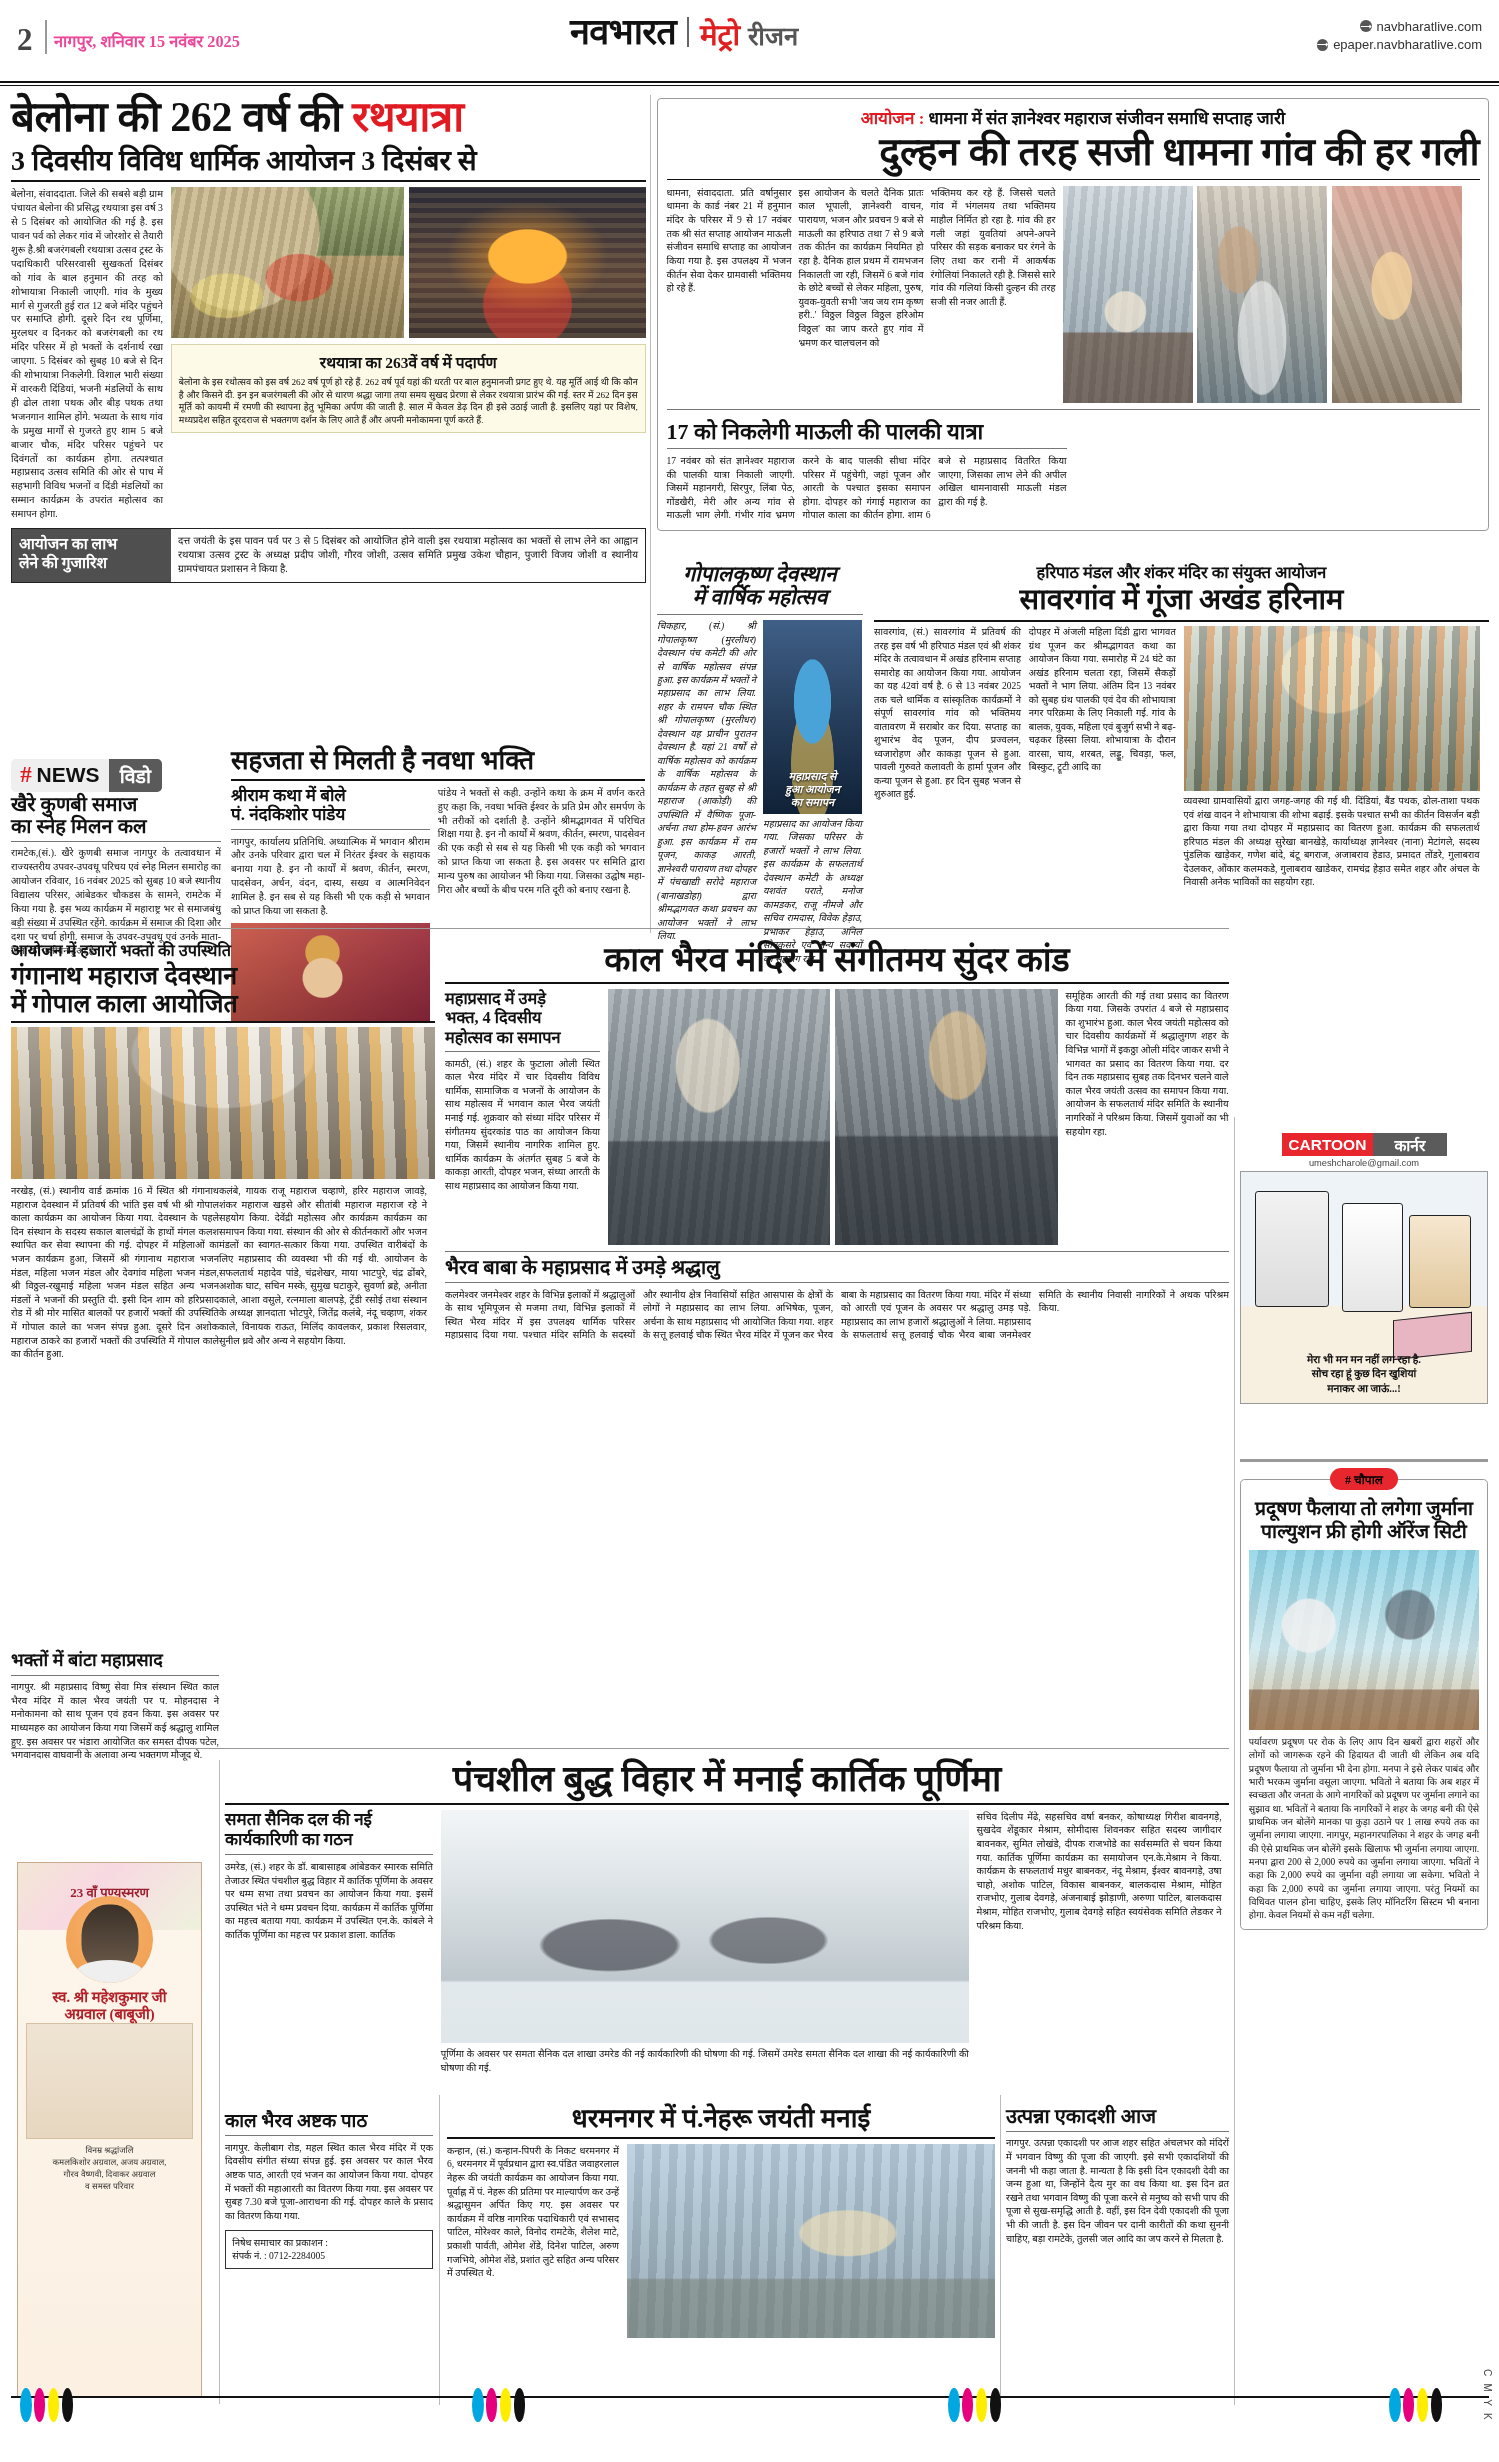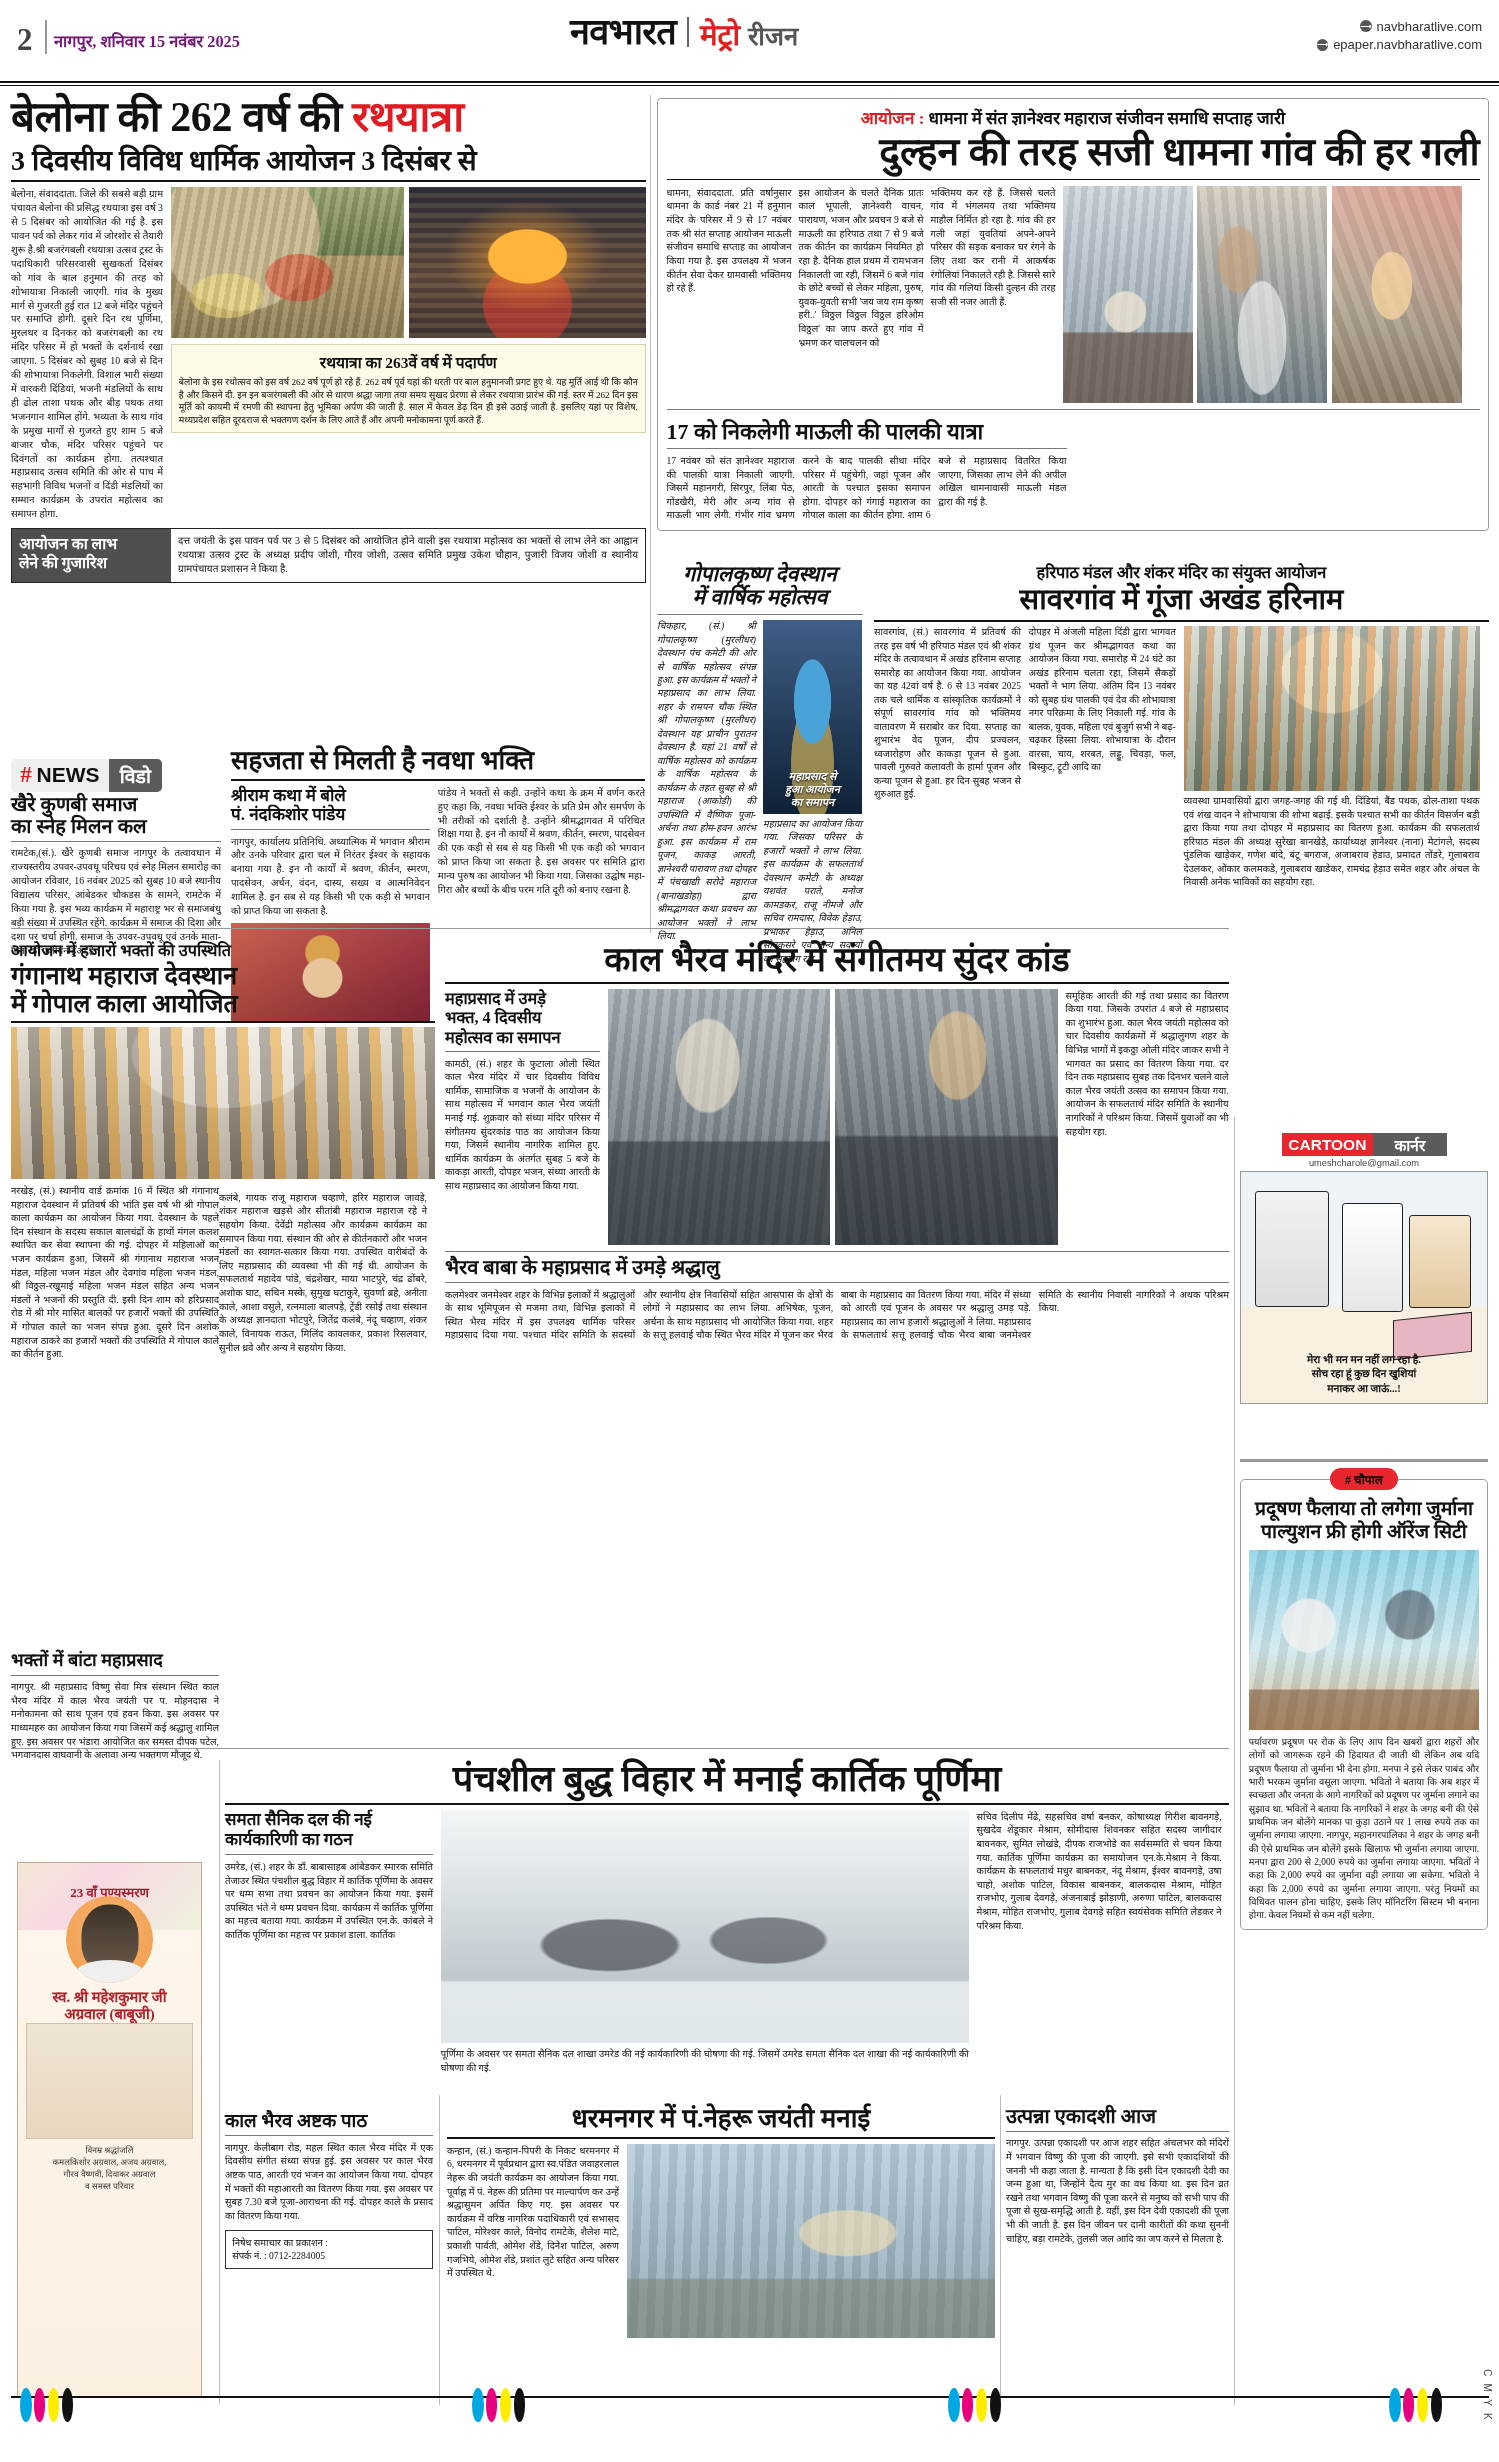--- a/index.html
+++ b/index.html
@@ -20,21 +20,21 @@
   }
   .thin { height:0.8px; background:#777; }
   .thick { height:2.3px; background:#111; }
   .col-rule { position:absolute; width:0.8px; background:#bbb; top:0; bottom:0; }
 
   
   .masthead { position:absolute; left:0; top:0; width:1499px; height:84px; }
   .pg-no { position:absolute; left:17px; top:22px; font-size:31px; font-weight:700; color:#444;
            font-family:"Liberation Serif",serif; }
   .pg-div { position:absolute; left:45px; top:20px; width:1.6px; height:34px; background:#999; }
-  .pg-place { position:absolute; left:54px; top:29.5px; font-size:16.3px; font-weight:700; color:#701a75; }
+  .pg-place { position:absolute; left:54px; top:29.5px; font-size:16.3px; font-weight:700; color:#ec4899; }
   .logo-wrap { position:absolute; left:570px; top:14px; display:flex; align-items:flex-end; gap:7.8px; }
   .logo-nav { font-size:36px; font-weight:800; letter-spacing:-0.8px; color:#111; line-height:1; }
   .logo-bar { width:2.3px; height:29.5px; background:#666; margin:0 3.1px 3.1px 3.1px; }
   .logo-metro { font-size:29.5px; font-weight:800; color:#e02020; line-height:1; }
   .logo-reg { font-size:25.6px; font-weight:700; color:#555; line-height:1; }
   .site-links { position:absolute; right:17px; top:18.6px; text-align:right;
                 font-family:"Liberation Sans",sans-serif; font-size:13px; color:#333; }
   .site-links div { display:flex; align-items:center; justify-content:flex-end; gap:4.7px; margin-bottom:3.9px;}
   .glink { width:11.6px;height:11.6px;border-radius:50%;background:#555;color:#fff;font-size:7.8px;
            display:inline-flex;align-items:center;justify-content:center;font-weight:700;}
@@ -338,21 +338,21 @@
   <div class="blk" style="left:11px; top:941px; width:424px;">
     <div class="kick" style="font-size:16.3px;">आयोजन में हजारों भक्तों की उपस्थिति</div>
     <h3 style="font-size:25px;white-space:pre-line;margin-top:1.6px;">गंगानाथ महाराज देवस्थान
 में गोपाल काला आयोजित</h3>
     <div class="sub-rule"></div>
     <div class="photo" style="width:424px;height:152px;background:linear-gradient(#d9d2c4,#8e8574);">
       <div class="ph-inner" style="background:
         repeating-linear-gradient(88deg, rgba(240,170,60,.55) 0 11px, rgba(255,250,240,.35) 11px 22px, rgba(60,50,40,.30) 22px 33px),
         radial-gradient(ellipse at 50% 18%, rgba(255,255,255,.45) 0 30%, transparent 31%);"></div>
     </div>
-    <div style="display:flex;gap:0;margin-top:4.7px;align-items:center;">
+    <div style="display:flex;gap:0;margin-top:4.7px;">
       <div style="width:208px;">
         <p class="body-txt" style="font-size:9.6px">नरखेड़, (सं.) स्थानीय वार्ड क्रमांक 16 में स्थित श्री गंगानाथ महाराज देवस्थान में प्रतिवर्ष की भांति इस वर्ष भी श्री गोपाल काला कार्यक्रम का आयोजन किया गया. देवस्थान के पहले दिन संस्थान के सदस्य सकाल बालचंद्रों के हाथों मंगल कलश स्थापित कर सेवा स्थापना की गई. दोपहर में महिलाओं का भजन कार्यक्रम हुआ, जिसमें श्री गंगानाथ महाराज भजन मंडल, महिला भजन मंडल और देवगांव महिला भजन मंडल, श्री विठ्ठल-रखुमाई महिला भजन मंडल सहित अन्य भजन मंडलों ने भजनों की प्रस्तुति दी. इसी दिन शाम को हरिप्रसाद रोड में श्री मोर मासित बालकों पर हजारों भक्तों की उपस्थिति में गोपाल काले का भजन संपन्न हुआ. दूसरे दिन अशोक महाराज ठाकरे का हजारों भक्तों की उपस्थिति में गोपाल काले का कीर्तन हुआ.</p>
       </div>
       <div style="width:208px;">
         <p class="body-txt" style="font-size:9.6px">कलंबे, गायक राजू महाराज चव्हाणे, हरिर महाराज जावड़े, शंकर महाराज खड़से और सीतांबी महाराज महाराज रहे ने सहयोग किया. देवेंद्री महोत्सव और कार्यक्रम कार्यक्रम का समापन किया गया. संस्थान की ओर से कीर्तनकारों और भजन मंडलों का स्वागत-सत्कार किया गया. उपस्थित वारीबंदों के लिए महाप्रसाद की व्यवस्था भी की गई थी. आयोजन के सफलतार्थ महादेव पांडे, चंद्रशेखर, माया भाटपुरे, चंद्र ढोंबरे, अशोक घाट, सचिन मस्के, सुमुख घटाकुरे, सुवर्णा ब्रहे, अनीता काले, आशा वसुले, रत्नमाला बालपड़े, ट्रेंडी रसोई तथा संस्थान के अध्यक्ष ज्ञानदाता भोटपुरे, जितेंद्र कलंबे, नंदू चव्हाण, शंकर काले, विनायक राऊत, मिलिंद कावलकर, प्रकाश रिसलवार, सुनील ध्रवे और अन्य ने सहयोग किया.</p>
       </div>
     </div>
   </div>
 
   <div class="blk" style="left:11px; top:1651px; width:208px;">

